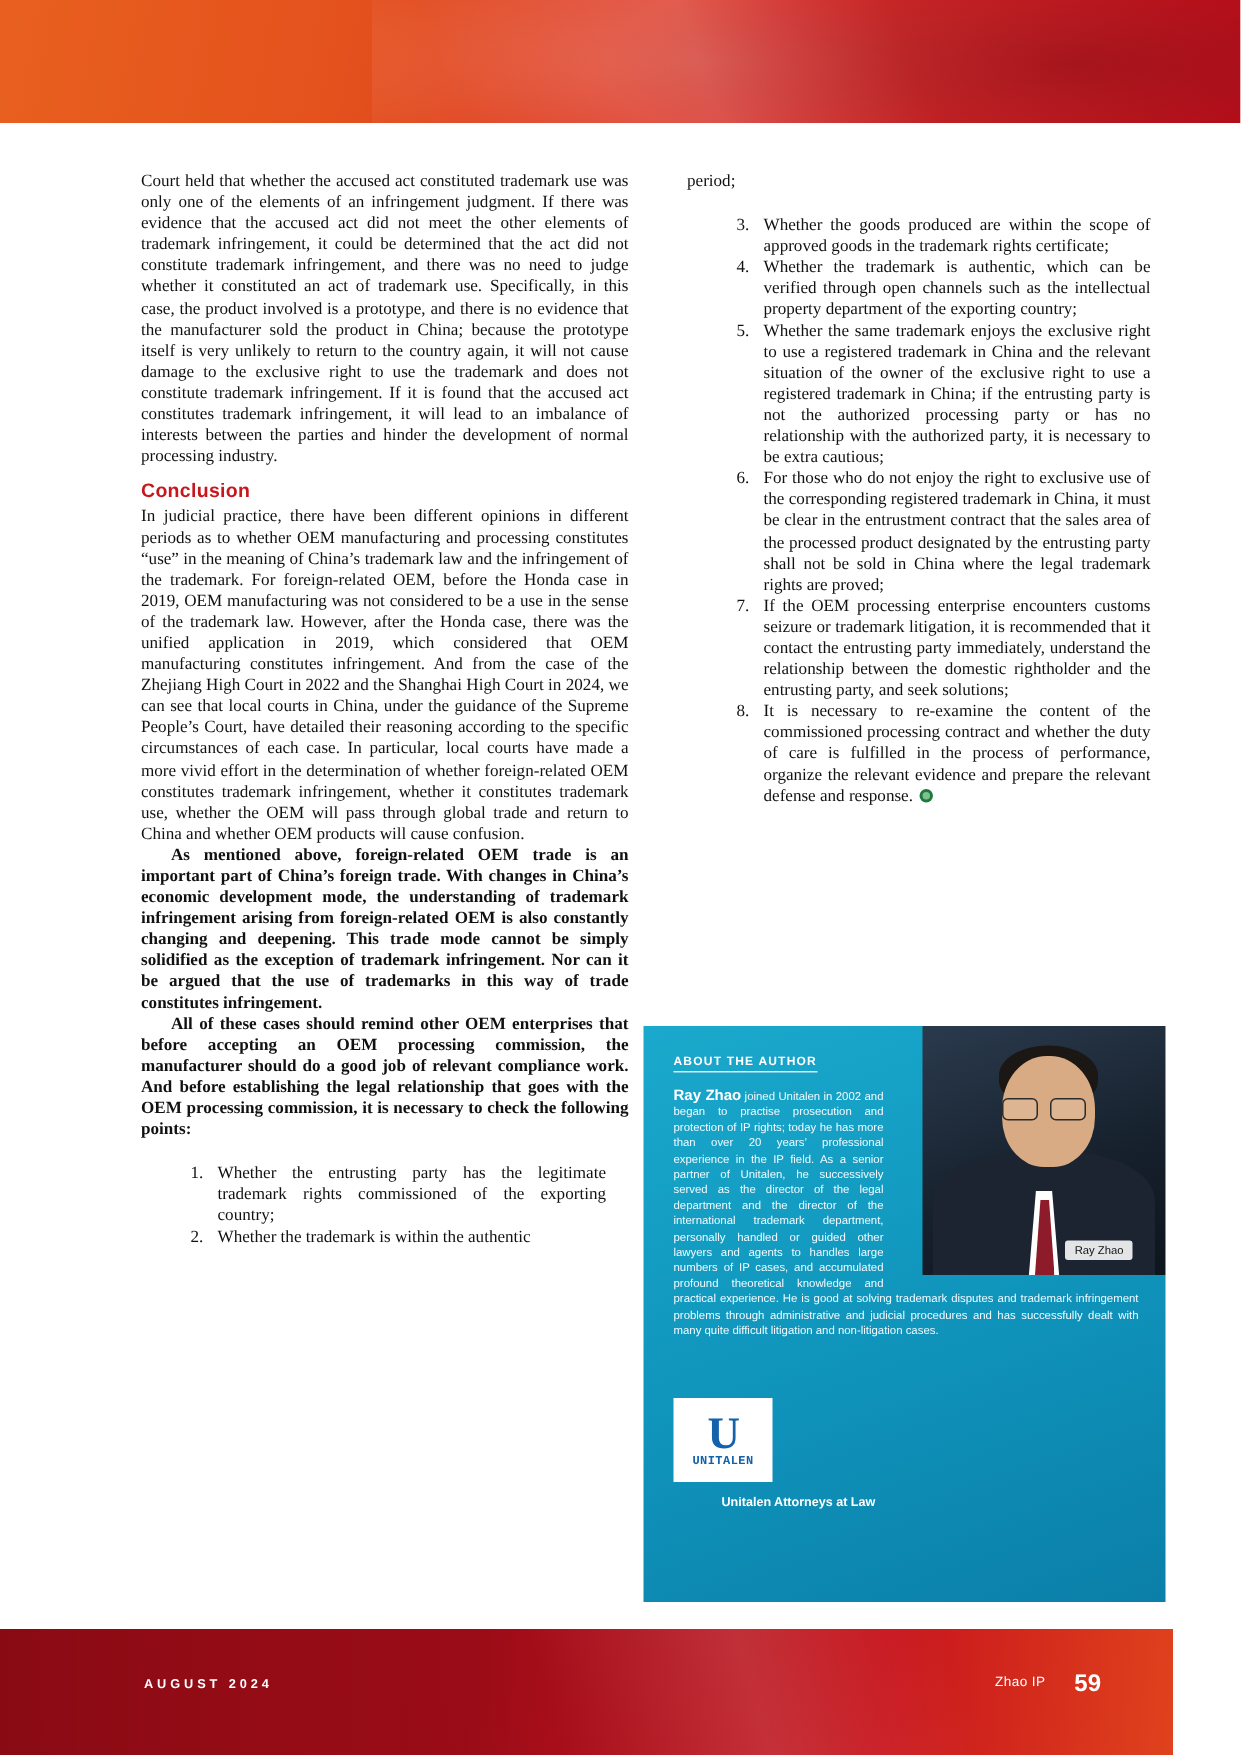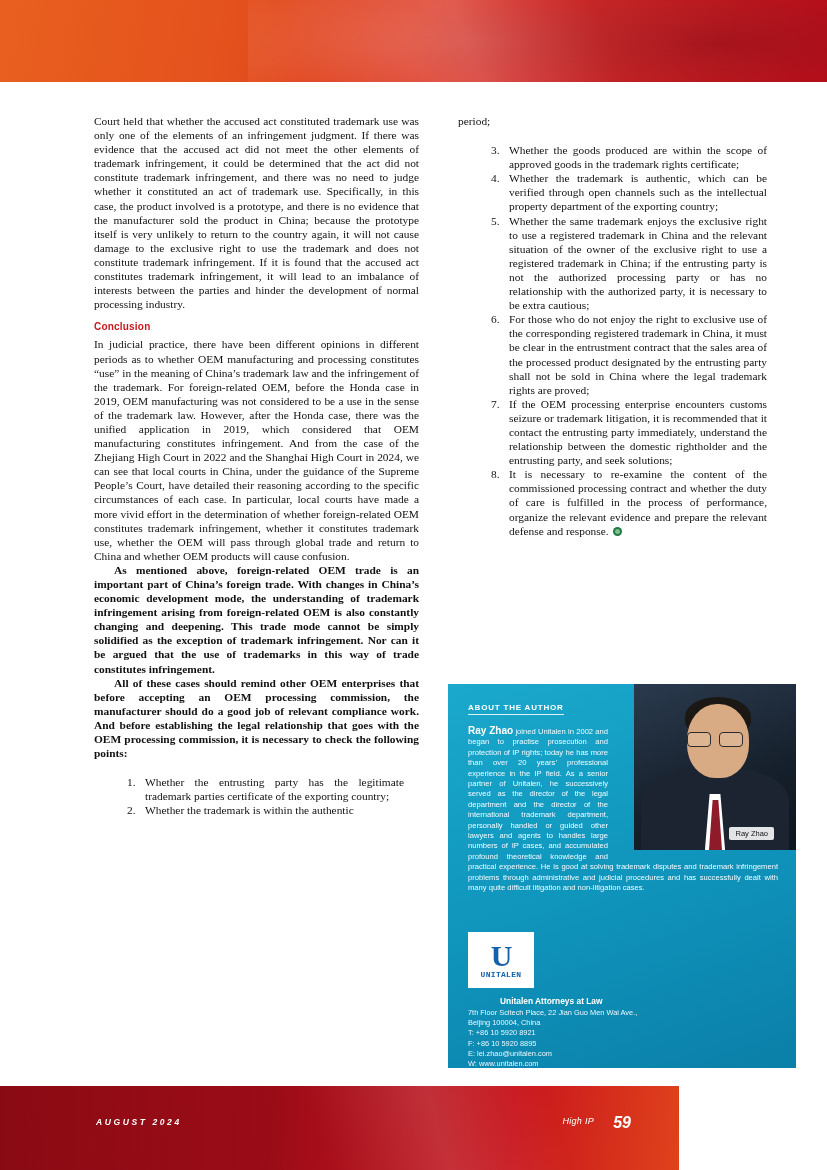--- a/index.html
+++ b/index.html
@@ -24,24 +24,23 @@
   .top-banner .sheen2{
     position:absolute;left:30%;top:-60%;width:90%;height:220%;
     background:radial-gradient(ellipse at 30% 50%, rgba(255,255,255,0.14) 0%, rgba(255,255,255,0) 60%);
   }
   .top-banner .dark-corner{
     position:absolute;right:-5%;bottom:-60%;width:60%;height:180%;
     background:radial-gradient(ellipse at 70% 40%, rgba(120,0,10,0.45) 0%, rgba(120,0,10,0) 65%);
   }
   
   .bottom-banner{
-    position:absolute;left:0;bottom:0;width:679px;height:84px;
+    position:absolute;left:0;bottom:0;width:782px;height:84px;
     background:linear-gradient(95deg,#b3101b 0%,#9d0c18 40%,#c7141c 75%,#e0421c 100%);
     overflow:hidden;
-    font-style:italic;
   }
   .bottom-banner .b-sheen{
     position:absolute;left:-10%;top:-140%;width:140%;height:300%;
     background:linear-gradient(78deg,rgba(255,255,255,0.00) 40%,rgba(255,255,255,0.13) 52%,rgba(255,255,255,0.00) 64%);
     transform:rotate(-4deg);
   }
   .bottom-banner .b-dark{
     position:absolute;left:0;top:0;width:45%;height:100%;
     background:linear-gradient(90deg, rgba(60,0,5,0.35) 0%, rgba(60,0,5,0) 100%);
   }
@@ -65,21 +64,21 @@
     position:absolute;top:114px;width:325px;
     font-size:11.4px;line-height:14.1px;color:#111;
     text-align:justify;
   }
   .col.left{left:94px;}
   .col.right{left:458px;width:324px;}
   .col p{margin:0 0 0 0;text-indent:0;}
   .col p.ind{text-indent:20px;margin-top:0;font-weight:bold;}
   .heading{
     color:#c8161d;font-family:"Liberation Sans",sans-serif;
-    font-weight:bold;font-size:10px;margin:9px 0 3px 0;
+    font-weight:bold;font-size:13px;margin:9px 0 3px 0;
     letter-spacing:.2px;
   }
   ol.numlist{
     margin:15px;padding-left:0;list-style:none;counter-reset:li;
   }
   ol.numlist > li{
     position:relative;padding-left:18px;margin:0 0 0 18px;
     text-align:justify;
   }
   ol.numlist > li:before{
@@ -90,21 +89,21 @@
     display:inline-block;width:9px;height:9px;border-radius:50%;
     background:#1f7a3f;vertical-align:-1px;margin-left:4px;
     position:relative;
   }
   .endmark:after{
     content:"";position:absolute;left:2px;top:2px;width:5px;height:5px;
     border-radius:50%;background:#7fc08f;
   }
   
   .author-box{
-    position:absolute;left:448px;top:684px;width:348px;height:384px;
+    position:absolute;left:429px;top:684px;width:348px;height:384px;
     background:#14a3c7;
     background:linear-gradient(160deg,#1aa9cc 0%,#0f93bb 55%,#0b7fa8 100%);
     overflow:hidden;
   }
   .author-label{
     position:absolute;left:20px;top:19px;
     color:#ffffff;font-family:"Liberation Sans",sans-serif;
     font-size:8px;letter-spacing:.8px;font-weight:bold;
     border-bottom:1px solid rgba(255,255,255,.85);padding-bottom:2px;
   }
@@ -194,21 +193,21 @@
   <div class="dark-corner"></div>
 </div>
 
 <div class="col left">
   <p>Court held that whether the accused act constituted trademark use was only one of the elements of an infringement judgment. If there was evidence that the accused act did not meet the other elements of trademark infringement, it could be determined that the act did not constitute trademark infringement, and there was no need to judge whether it constituted an act of trademark use. Specifically, in this case, the product involved is a prototype, and there is no evidence that the manufacturer sold the product in China; because the prototype itself is very unlikely to return to the country again, it will not cause damage to the exclusive right to use the trademark and does not constitute trademark infringement. If it is found that the accused act constitutes trademark infringement, it will lead to an imbalance of interests between the parties and hinder the development of normal processing industry.</p>
   <div class="heading">Conclusion</div>
   <p>In judicial practice, there have been different opinions in different periods as to whether OEM manufacturing and processing constitutes “use” in the meaning of China’s trademark law and the infringement of the trademark. For foreign-related OEM, before the Honda case in 2019, OEM manufacturing was not considered to be a use in the sense of the trademark law. However, after the Honda case, there was the unified application in 2019, which considered that OEM manufacturing constitutes infringement. And from the case of the Zhejiang High Court in 2022 and the Shanghai High Court in 2024, we can see that local courts in China, under the guidance of the Supreme People’s Court, have detailed their reasoning according to the specific circumstances of each case. In particular, local courts have made a more vivid effort in the determination of whether foreign-related OEM constitutes trademark infringement, whether it constitutes trademark use, whether the OEM will pass through global trade and return to China and whether OEM products will cause confusion.</p>
   <p class="ind">As mentioned above, foreign-related OEM trade is an important part of China’s foreign trade. With changes in China’s economic development mode, the understanding of trademark infringement arising from foreign-related OEM is also constantly changing and deepening. This trade mode cannot be simply solidified as the exception of trademark infringement. Nor can it be argued that the use of trademarks in this way of trade constitutes infringement.</p>
   <p class="ind">All of these cases should remind other OEM enterprises that before accepting an OEM processing commission, the manufacturer should do a good job of relevant compliance work. And before establishing the legal relationship that goes with the OEM processing commission, it is necessary to check the following points:</p>
   <ol class="numlist">
-    <li>Whether the entrusting party has the legitimate trademark parties certificate of the exporting country;</li>
+    <li>Whether the entrusting party has the legitimate trademark rights commissioned of the exporting country;</li>
     <li>Whether the trademark is within the authentic</li>
   </ol>
 </div>
 
 <div class="col right">
   <p>period;</p>
   <ol class="numlist" id="right-list" start="3" style="counter-reset: li 2;">
     <li>Whether the goods produced are within the scope of approved goods in the trademark rights certificate;</li>
     <li>Whether the trademark is authentic, which can be verified through open channels such as the intellectual property department of the exporting country;</li>
     <li>Whether the same trademark enjoys the exclusive right to use a registered trademark in China and the relevant situation of the owner of the exclusive right to use a registered trademark in China; if the entrusting party is not the authorized processing party or has no relationship with the authorized party, it is necessary to be extra cautious;</li>
@@ -236,29 +235,21 @@
     <div class="shape"></div>
     <span class="author-name">Ray Zhao</span><span> joined Unitalen in 2002 and began to practise prosecution and protection of IP rights; today he has more than over 20 years’ professional experience in the IP field. As a senior partner of Unitalen, he successively served as the director of the legal department and the director of the international trademark department, personally handled or guided other lawyers and agents to handles large numbers of IP cases, and accumulated profound theoretical knowledge and practical experience. He is good at solving trademark disputes and trademark infringement problems through administrative and judicial procedures and has successfully dealt with many quite difficult litigation and non-litigation cases.</span>
   </div>
 
   <div class="logo-wrap">
     <div class="logo-u">U</div>
     <div class="logo-word">UNITALEN</div>
   </div>
 
   <div class="firm-name">Unitalen Attorneys at Law</div>
-  <div class="firm-addr">
-    <div>7th Floor Scitech Place, 22 Jian Guo Men Wai Ave.,</div>
-    <div>Beijing 100004, China</div>
-    <div>T: +86 10 5920 8921</div>
-    <div>F: +86 10 5920 8895</div>
-    <div>E: lei.zhao@unitalen.com</div>
-    <div>W: www.unitalen.com</div>
-  </div>
 </div>
 
 <div class="bottom-banner">
   <div class="b-dark"></div>
   <div class="b-sheen"></div>
   <div class="footer-date">AUGUST 2024</div>
-  <div class="footer-brand">High IP</div>
+  <div class="footer-brand">Zhao IP</div>
   <div class="footer-page">59</div>
 </div>
 
 </body></html>

